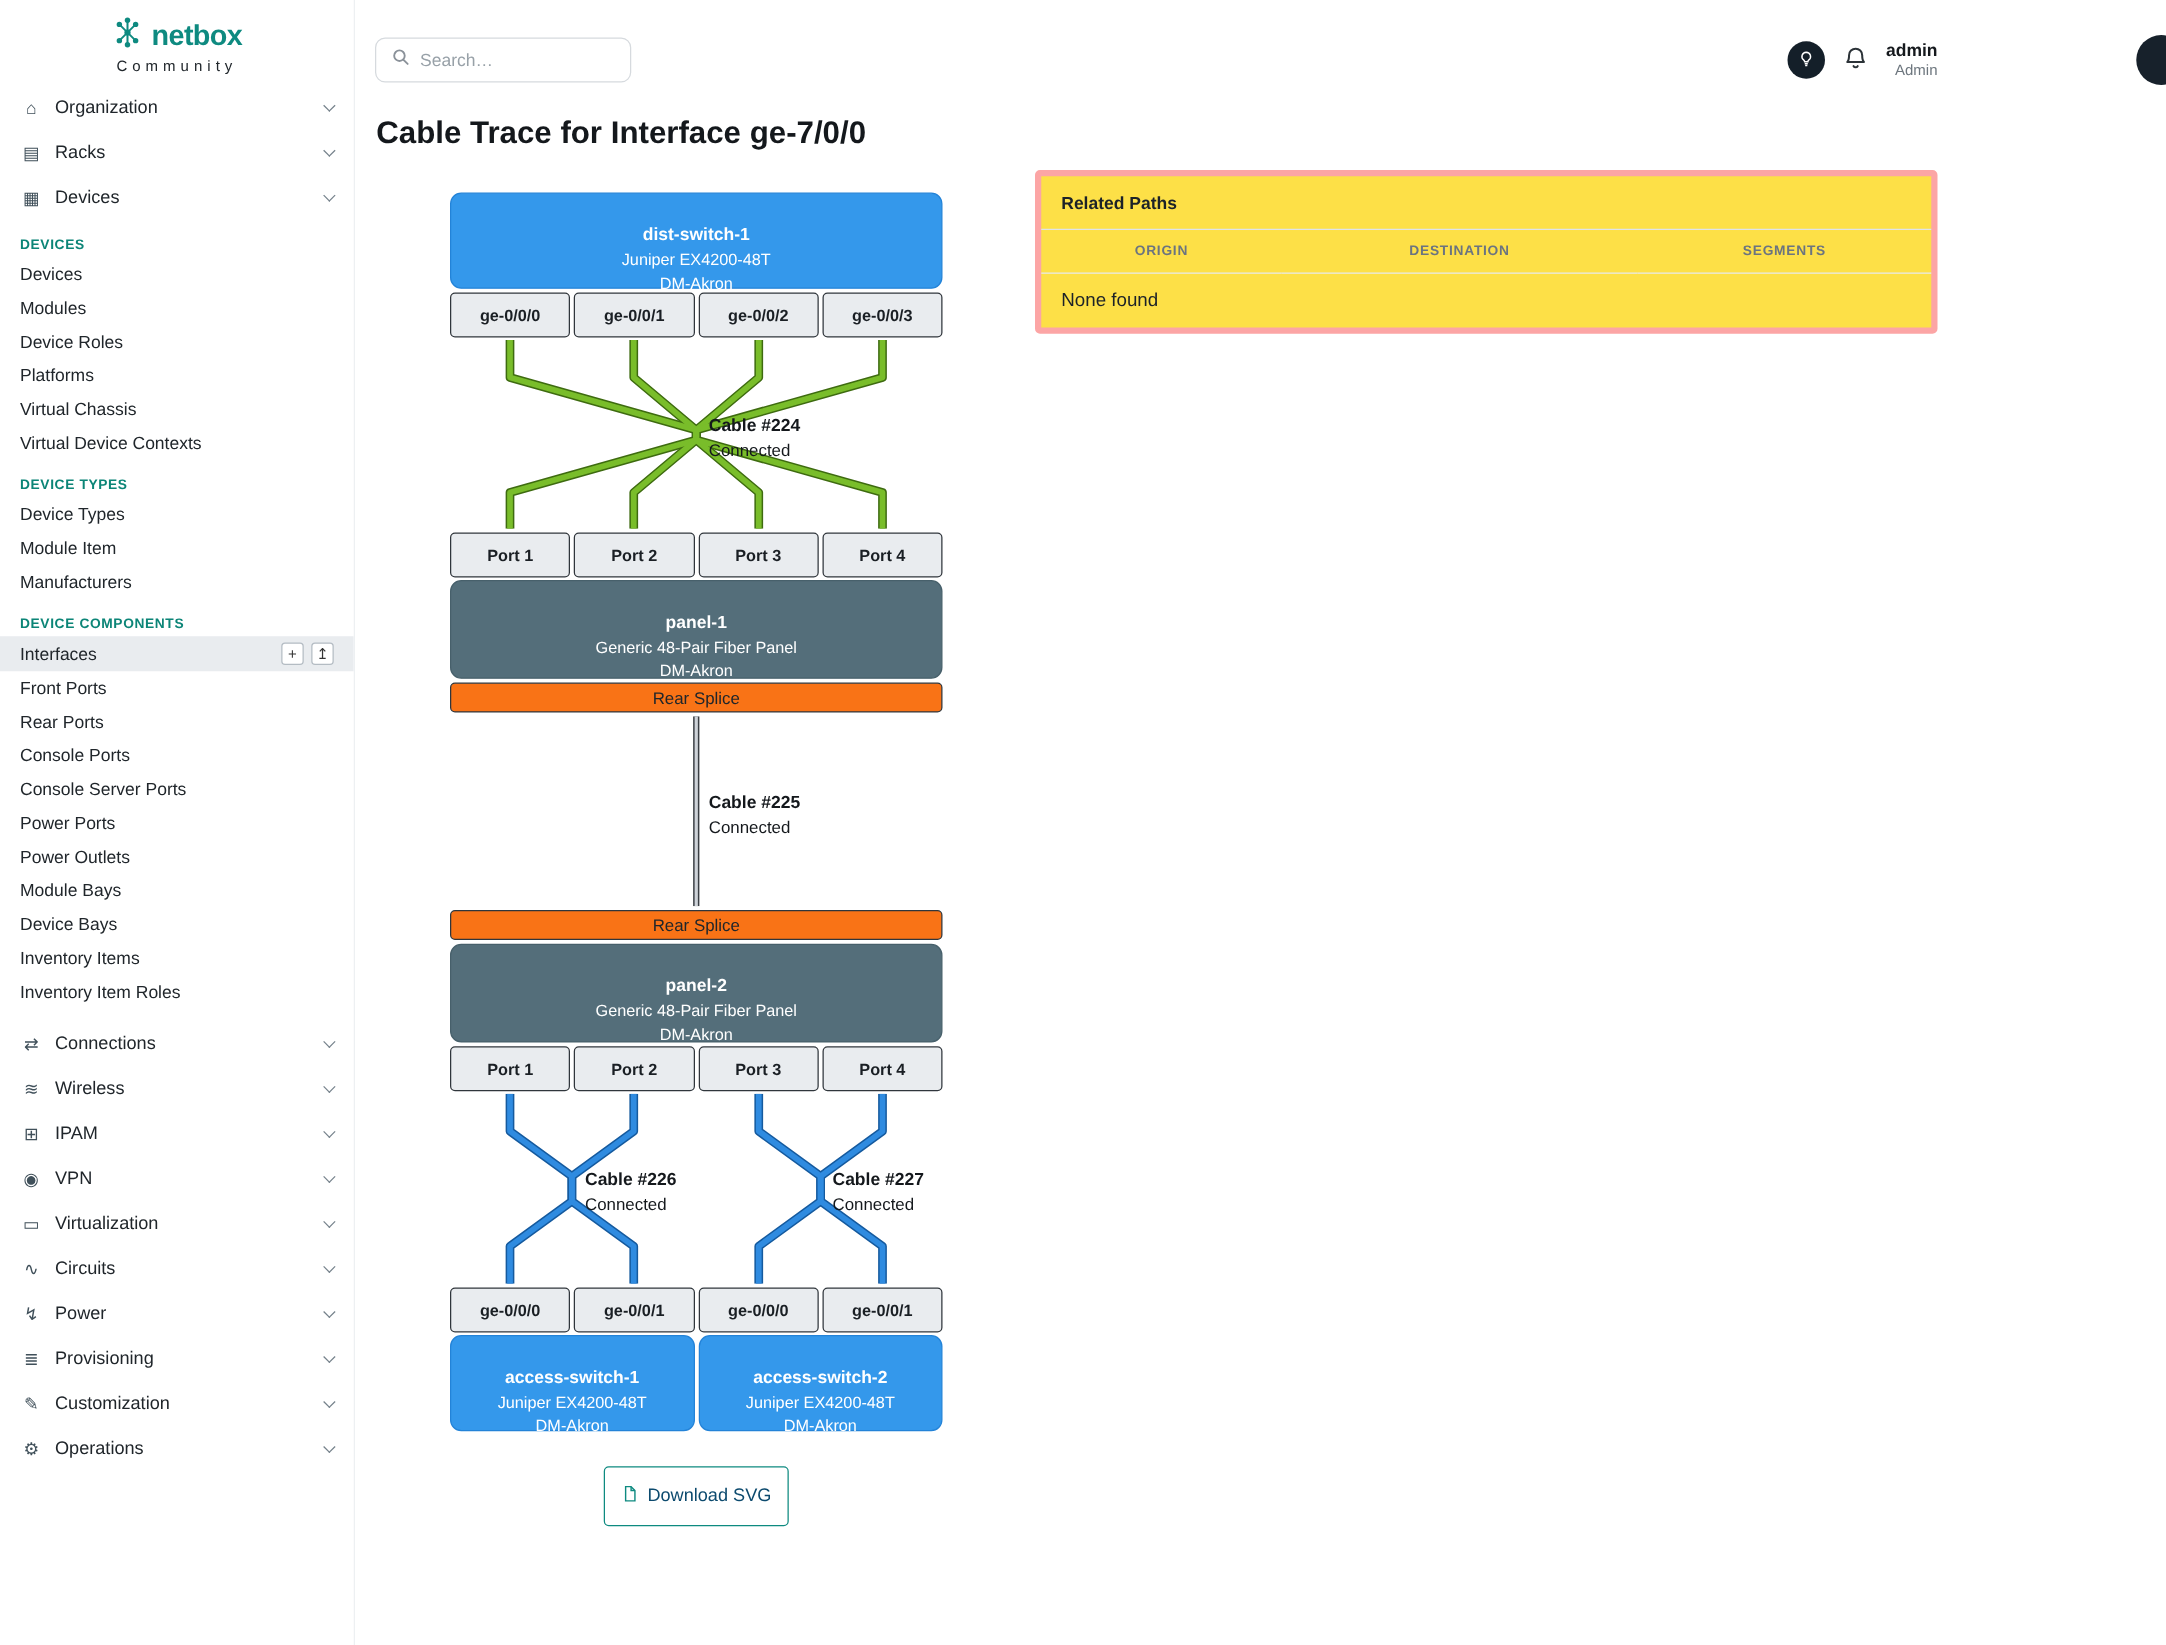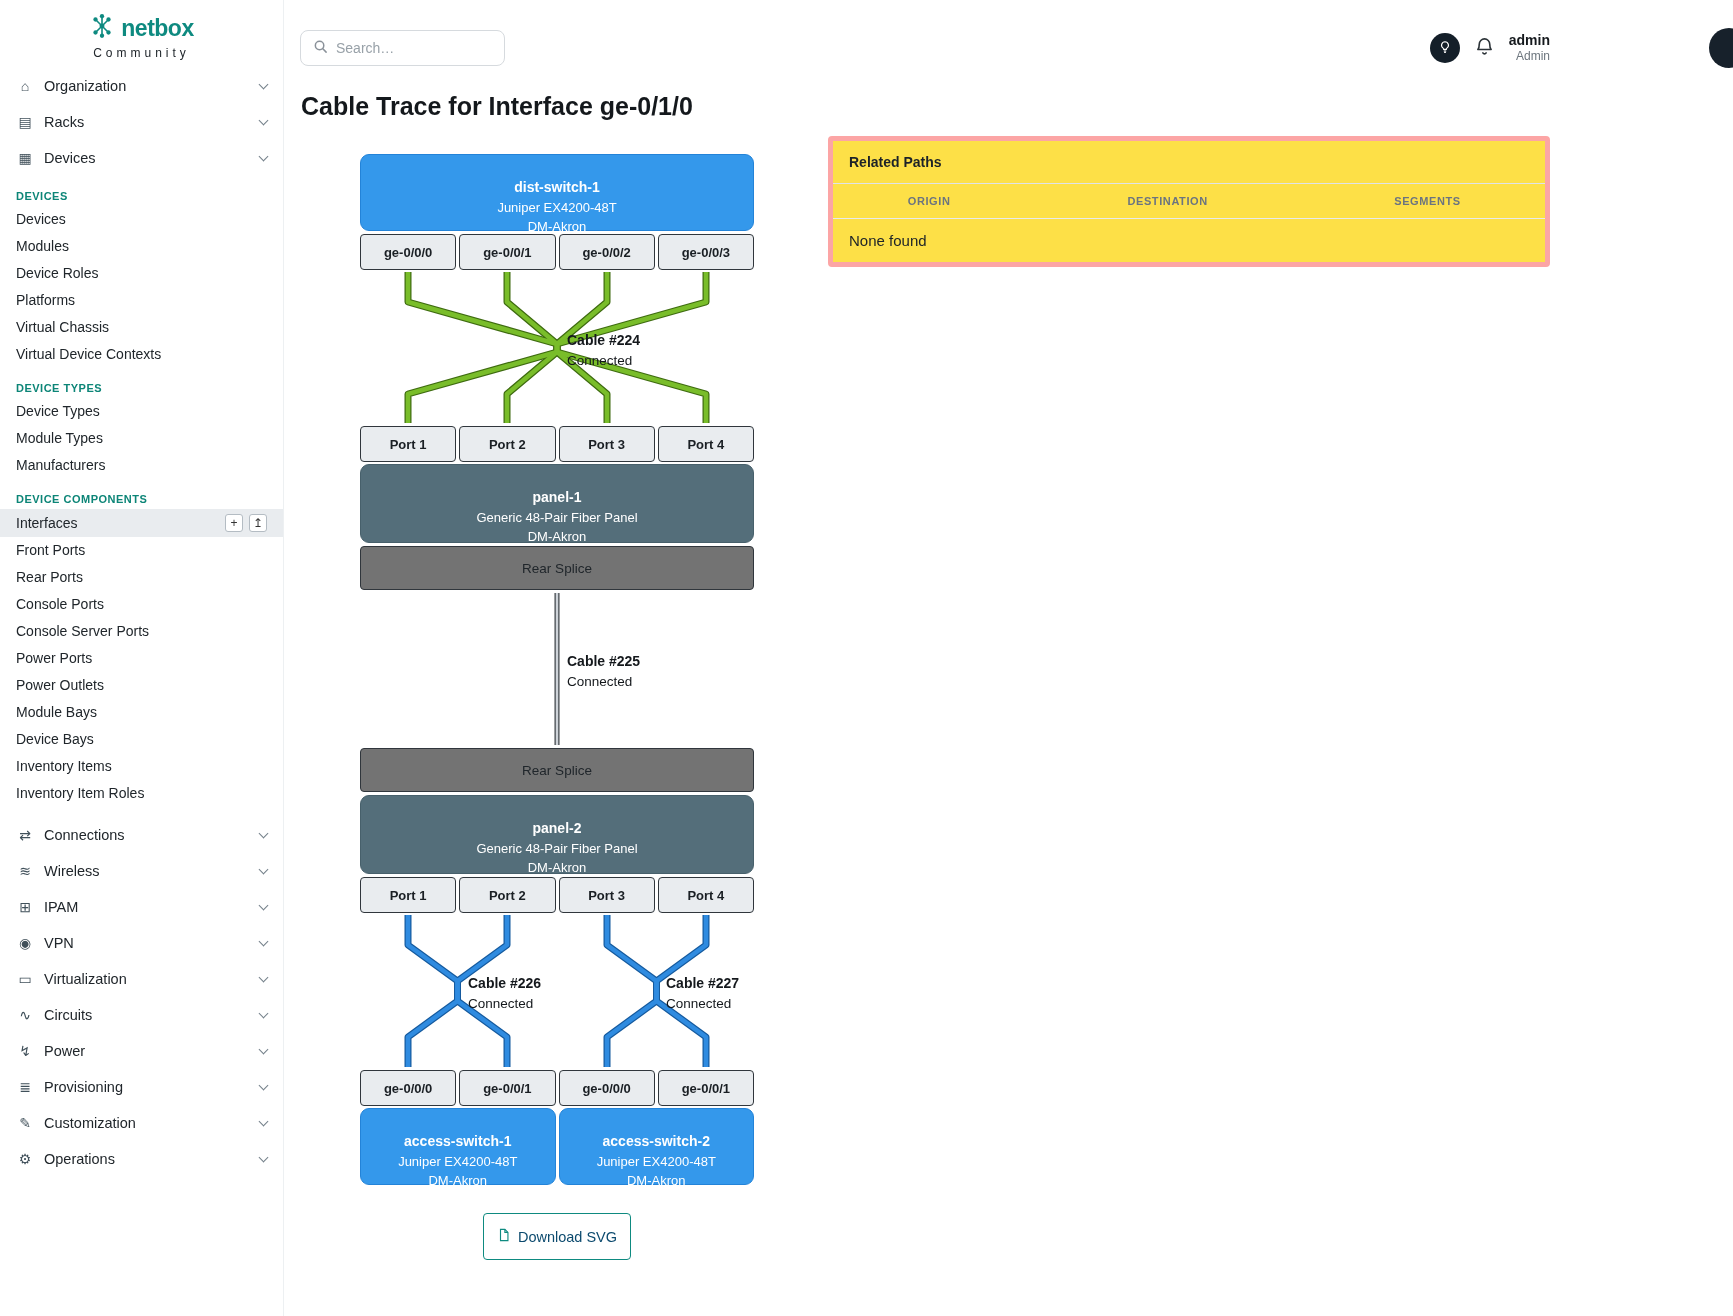--- a/index.html
+++ b/index.html
@@ -54,21 +54,21 @@
   
   .trace { position:absolute; left:76px; top:134px; width:394px; }
   .dev-box { border-radius:9px; color:#fff; text-align:center; padding-top:24px; }
   .dev-box .n { font-weight:bold; font-size:14px; margin-bottom:5px; }
   .dev-box .l { font-size:13px; margin-bottom:4px; }
   .box-blue  { background:#3498eb; border:1px solid #2383d8; height:77px; cursor:pointer; }
   .box-slate { background:#546e7a; border:1px solid #47606b; height:79px; cursor:pointer; }
   .port-row { display:grid; grid-template-columns:repeat(4,1fr); gap:3px; margin:3px 0 2px; }
   .port { height:36px; background:#e9ecef; border:1px solid #30363c; border-radius:4px; display:flex;
           align-items:center; justify-content:center; font-size:13px; font-weight:bold; color:#1a1f24; cursor:pointer; }
-  .splice { height:44px; background:#737373; border:1px solid #30363c; border-radius:4px; display:flex;
+  .splice { height:24px; background:#f97316; border:1px solid #30363c; border-radius:4px; display:flex;
             align-items:center; justify-content:center; font-size:13.5px; font-weight:500; margin:3px 0; cursor:pointer; }
   .cable-zone { position:relative; }
   .z1 { height:151px; } .z2 { height:152px; } .z3 { height:152px; }
   .cable-zone svg { position:absolute; left:0; top:0; }
   .cable-label { position:absolute; font-size:13.5px; color:#14181c; line-height:20px; cursor:pointer; }
   .cable-label b { font-size:14px; }
   .switch-row { display:grid; grid-template-columns:1fr 1fr; gap:3px; margin-top:2px; }
   .dl-wrap { display:flex; justify-content:center; margin-top:28px; }
   .dl-btn { display:flex; align-items:center; gap:7px; border:1px solid #0e8a80; color:#0c4a6e; background:#fff;
             border-radius:4px; padding:14px 13px; font-size:14.5px; font-family:inherit; cursor:pointer; }
@@ -133,21 +133,21 @@
       <div class="nav-head">DEVICES</div>
       <div class="nav-sub">Devices</div>
       <div class="nav-sub">Modules</div>
       <div class="nav-sub">Device Roles</div>
       <div class="nav-sub">Platforms</div>
       <div class="nav-sub">Virtual Chassis</div>
       <div class="nav-sub">Virtual Device Contexts</div>
 
       <div class="nav-head">DEVICE TYPES</div>
       <div class="nav-sub">Device Types</div>
-      <div class="nav-sub">Module Types</div>
+      <div class="nav-sub">Module Item</div>
       <div class="nav-sub">Manufacturers</div>
 
       <div class="nav-head">DEVICE COMPONENTS</div>
       <div class="nav-sub active">
         <span>Interfaces</span>
         <span class="mini-btn">+</span>
         <span class="mini-btn">↥</span>
       </div>
       <div class="nav-sub">Front Ports</div>
       <div class="nav-sub">Rear Ports</div>
@@ -246,21 +246,21 @@
           </span>
         </button>
         <div class="user-block">
           <div class="user-name">admin</div>
           <div class="user-role">Admin</div>
         </div>
       </div>
       <div class="avatar"></div>
     </div>
 
-    <h1 class="page-title">Cable Trace for Interface ge-0/1/0</h1>
+    <h1 class="page-title">Cable Trace for Interface ge-7/0/0</h1>
 
     <div class="trace">
 
       <div class="dev-box box-blue">
         <div class="n">dist-switch-1</div>
         <div class="l">Juniper EX4200-48T</div>
         <div class="l">DM-Akron</div>
       </div>
       <div class="port-row">
         <div class="port">ge-0/0/0</div>

